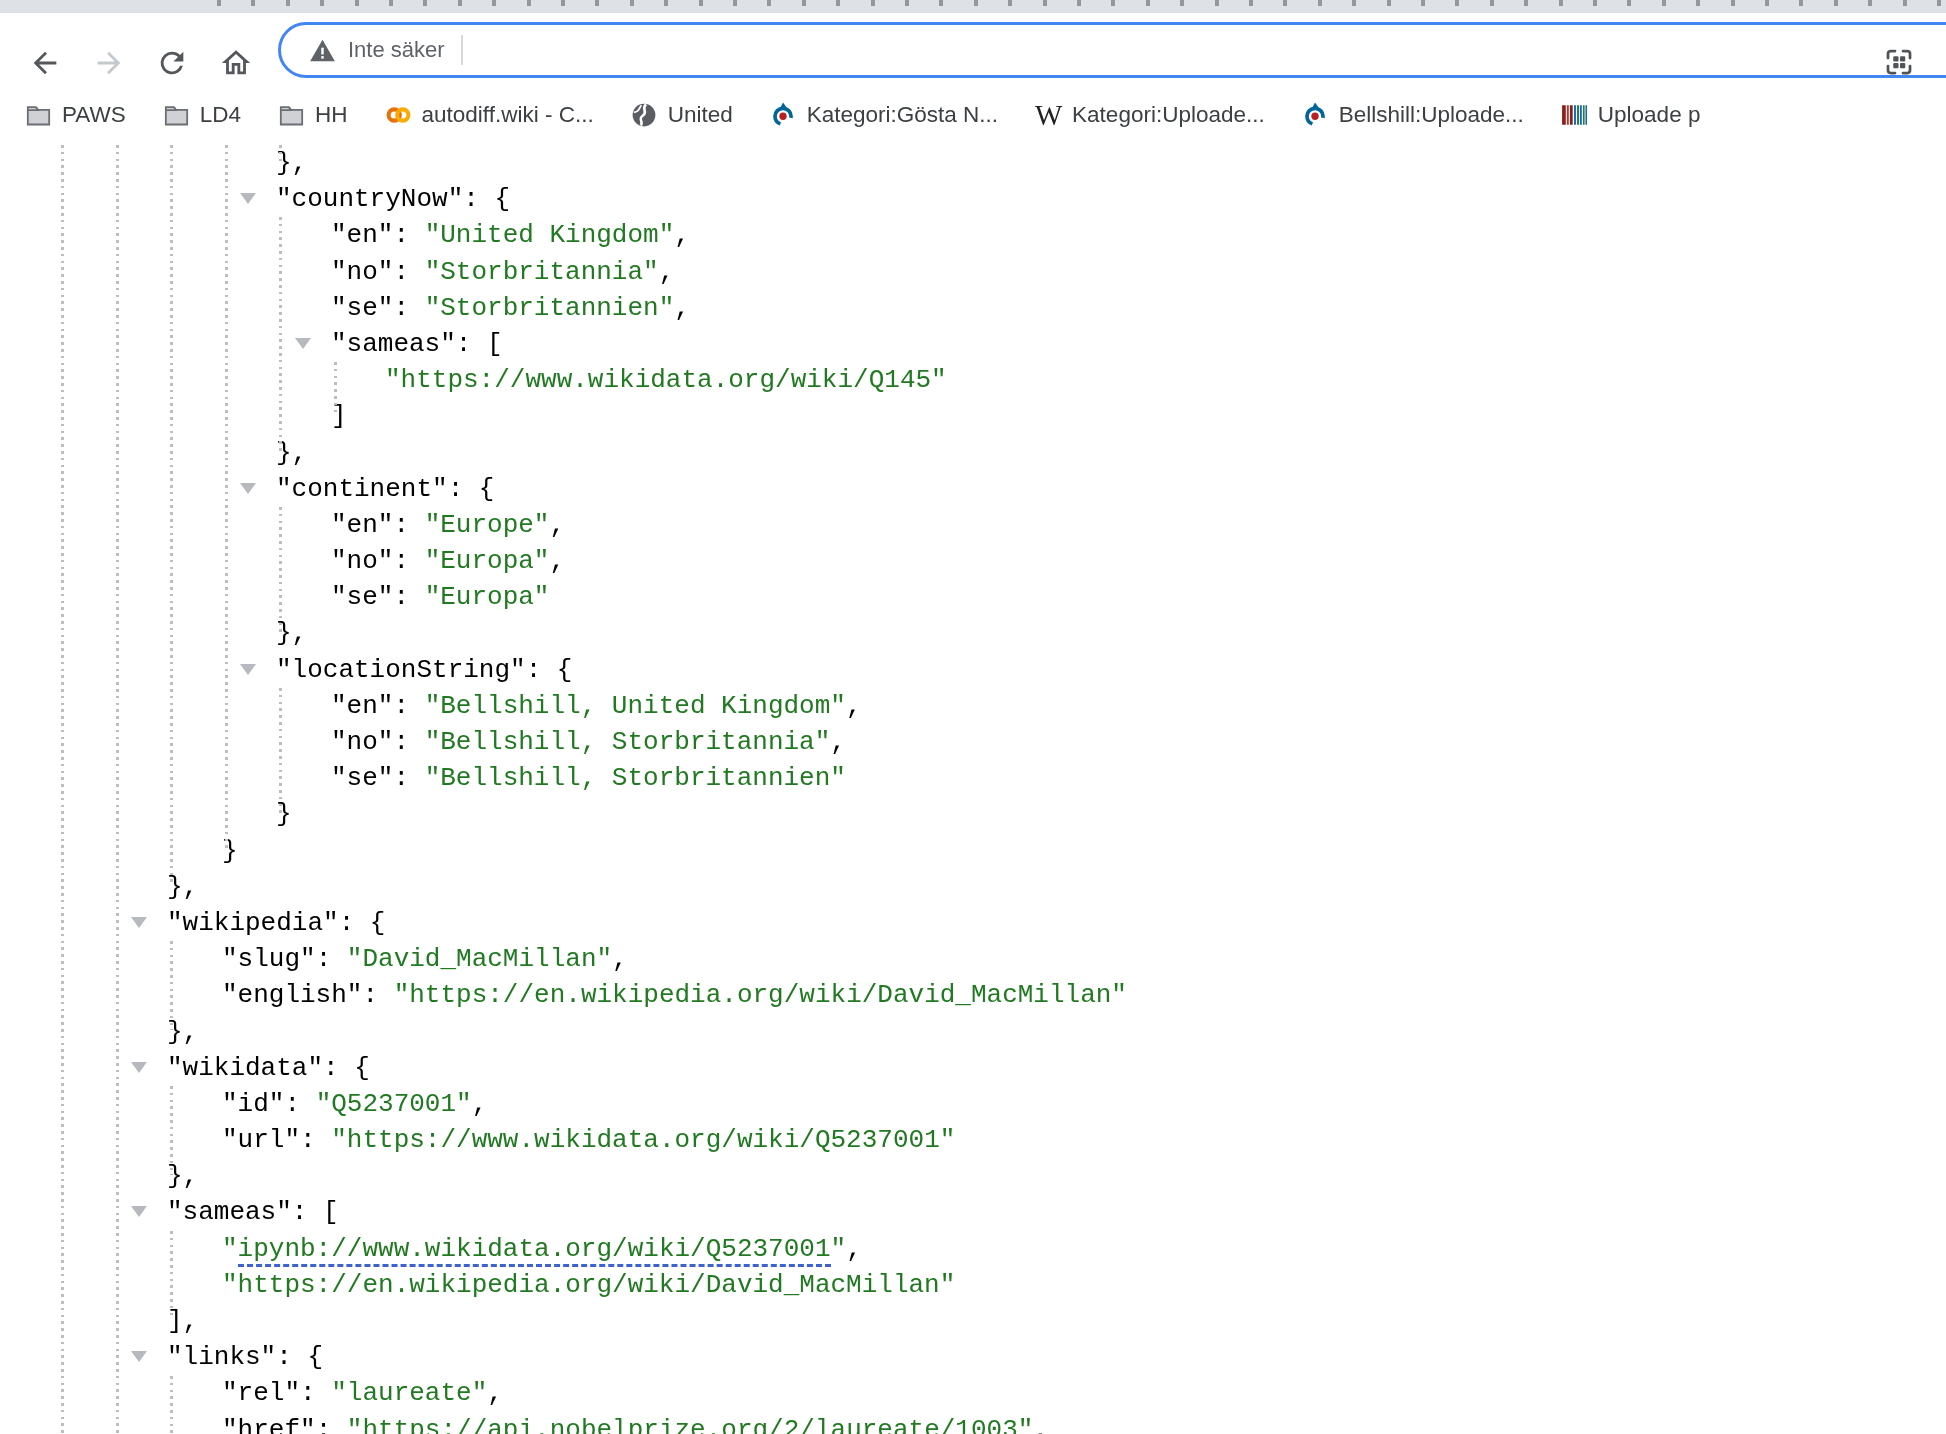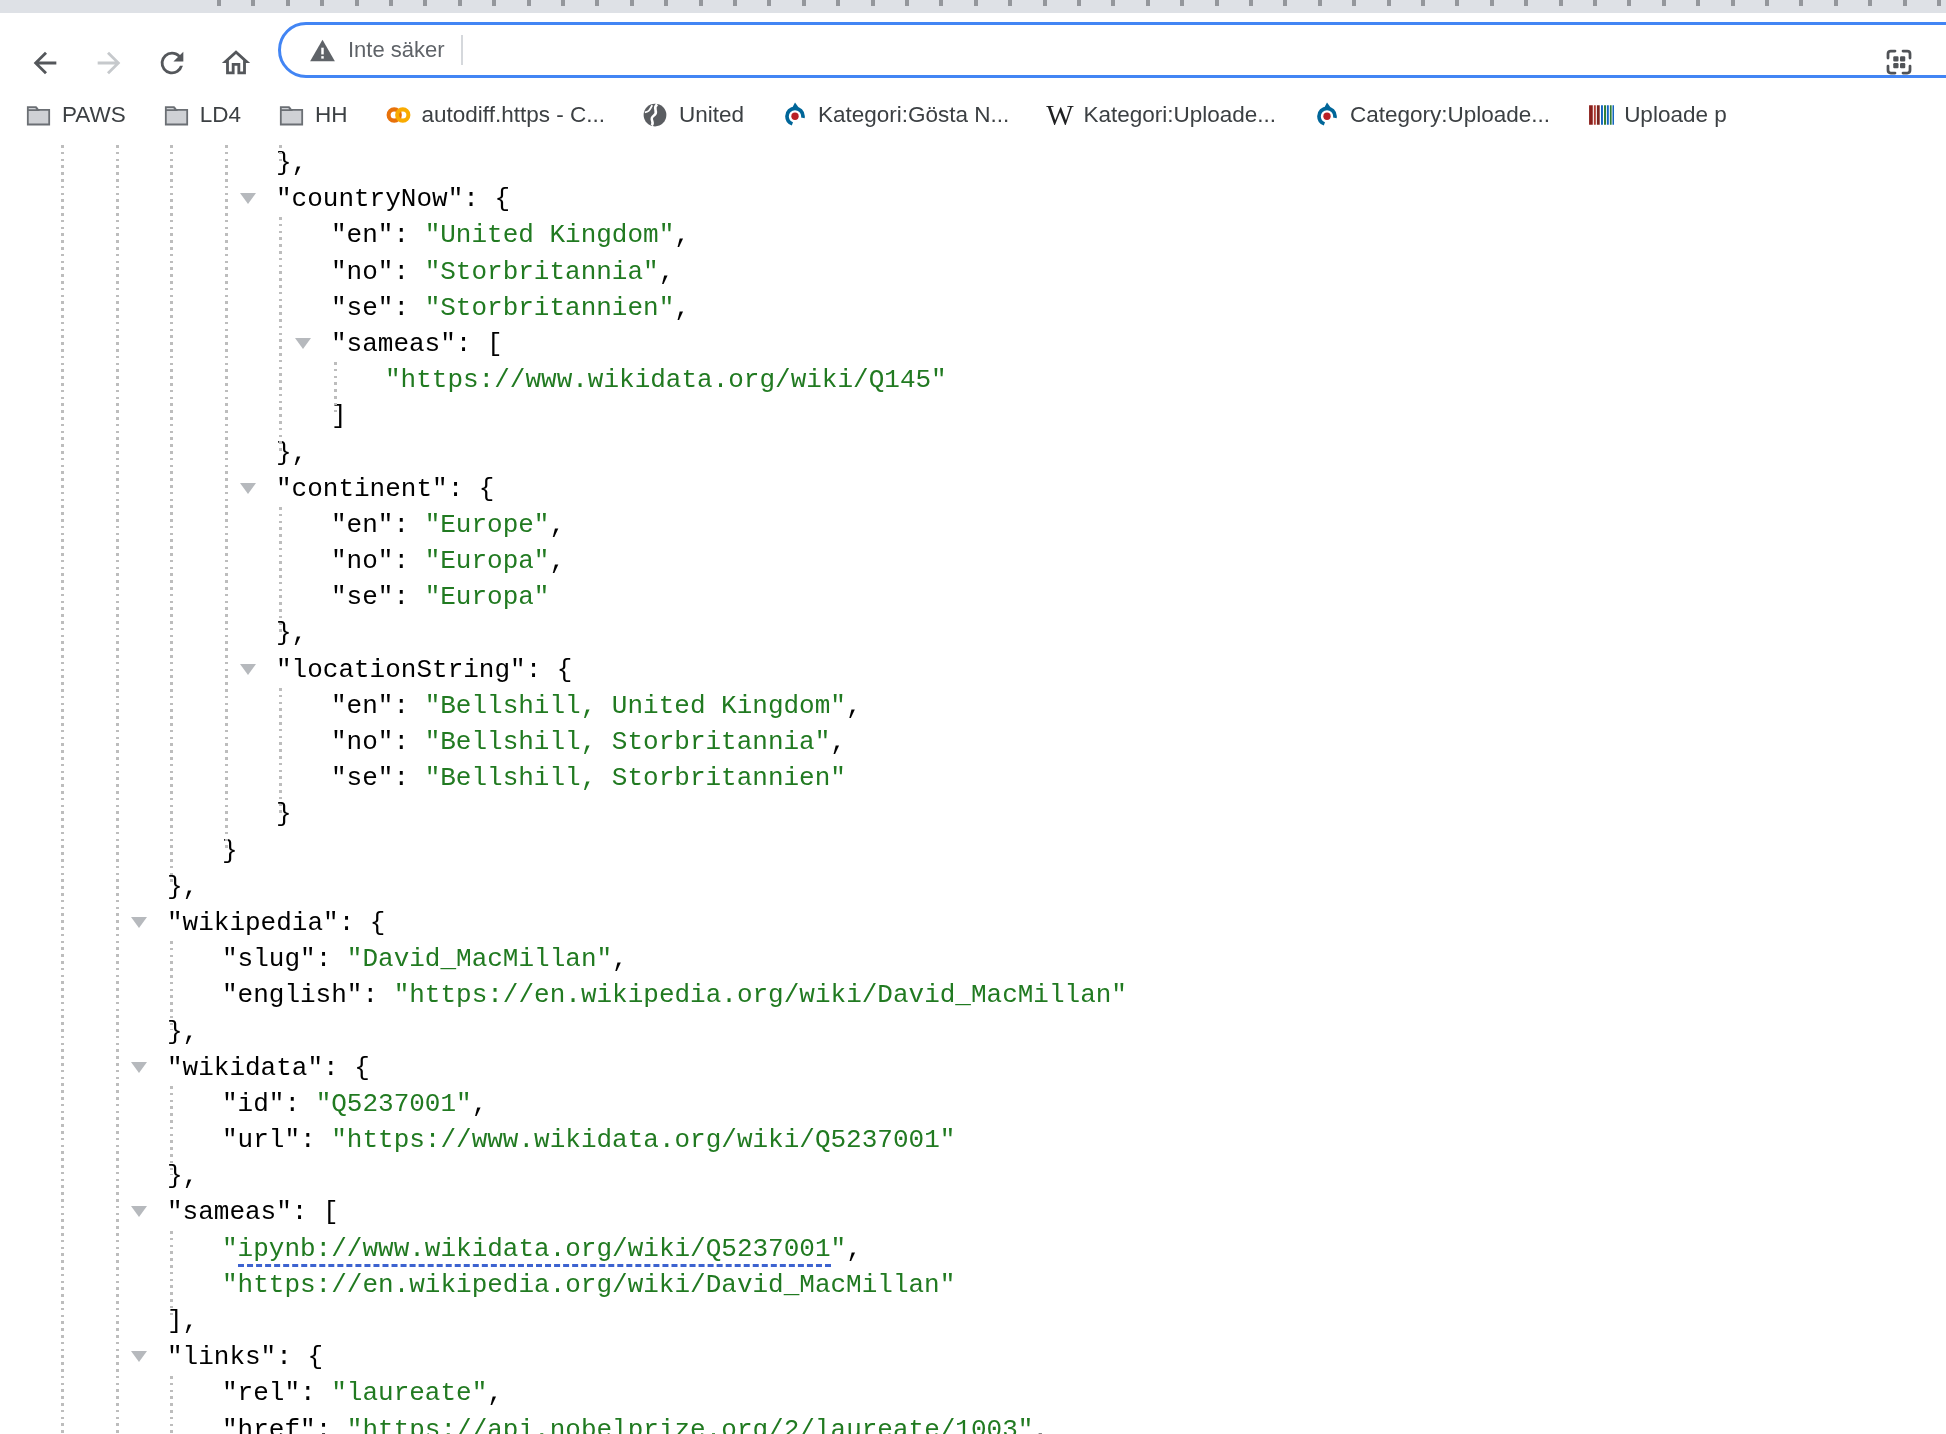--- a/index.html
+++ b/index.html
@@ -135,21 +135,21 @@
       </span>
       <span class="bm-label">HH</span>
     </div>
     <div class="bm-item">
       <span class="bm-icon">
         <svg viewBox="0 0 24 24" width="28" height="28">
           <circle cx="8.2" cy="12" r="5" fill="none" stroke="#e8710a" stroke-width="3.6"></circle>
           <circle cx="15.8" cy="12" r="5" fill="none" stroke="#f9ab00" stroke-width="3.6"></circle>
         </svg>
       </span>
-      <span class="bm-label">autodiff.https - C...</span>
+      <span class="bm-label">autodiff.wiki - C...</span>
     </div>
     <div class="bm-item">
       <span class="bm-icon">
         <svg viewBox="0 0 24 24" width="26" height="26">
           <circle cx="12" cy="12" r="10.5" fill="#5a5d61"></circle>
           <path d="M14 2.2 C9 6, 16 9, 11 12.5 C6 16, 12 18, 9 21.6" fill="none" stroke="#fff" stroke-width="2.4"></path>
           <path d="M2.6 9.5 C7 9, 7 7, 9.5 3" fill="none" stroke="#fff" stroke-width="1.6"></path>
         </svg>
       </span>
       <span class="bm-label">United</span>
@@ -171,21 +171,21 @@
       <span class="bm-label">Kategori:Uploade...</span>
     </div>
     <div class="bm-item">
       <span class="bm-icon">
         <svg viewBox="0 0 24 24" width="26" height="26">
           <circle cx="12" cy="13.2" r="3.4" fill="#b92025"></circle>
           <circle cx="12" cy="13.2" r="7.4" fill="none" stroke="#069" stroke-width="3.4" stroke-dasharray="34 12.5" stroke-dashoffset="-14"></circle>
           <path d="M12 0.5 l3.4 4.6 -6.2 0.6 z" fill="#069"></path>
         </svg>
       </span>
-      <span class="bm-label">Category:Uploade...</span>
+      <span class="bm-label">Bellshill:Uploade...</span>
     </div>
     <div class="bm-item">
       <span class="bm-icon">
         <svg viewBox="0 0 24 24" width="26" height="26">
           <rect x="1" y="3" width="3.4" height="18" fill="#8a1f1b"></rect>
           <rect x="5.4" y="3" width="1.8" height="18" fill="#b03a31"></rect>
           <rect x="8.2" y="3" width="2.6" height="18" fill="#7b241e"></rect>
           <rect x="12" y="3" width="1.8" height="18" fill="#1565c0"></rect>
           <rect x="14.8" y="3" width="1.8" height="18" fill="#2e7d32"></rect>
           <rect x="17.4" y="3" width="1.8" height="18" fill="#1565c0"></rect>

